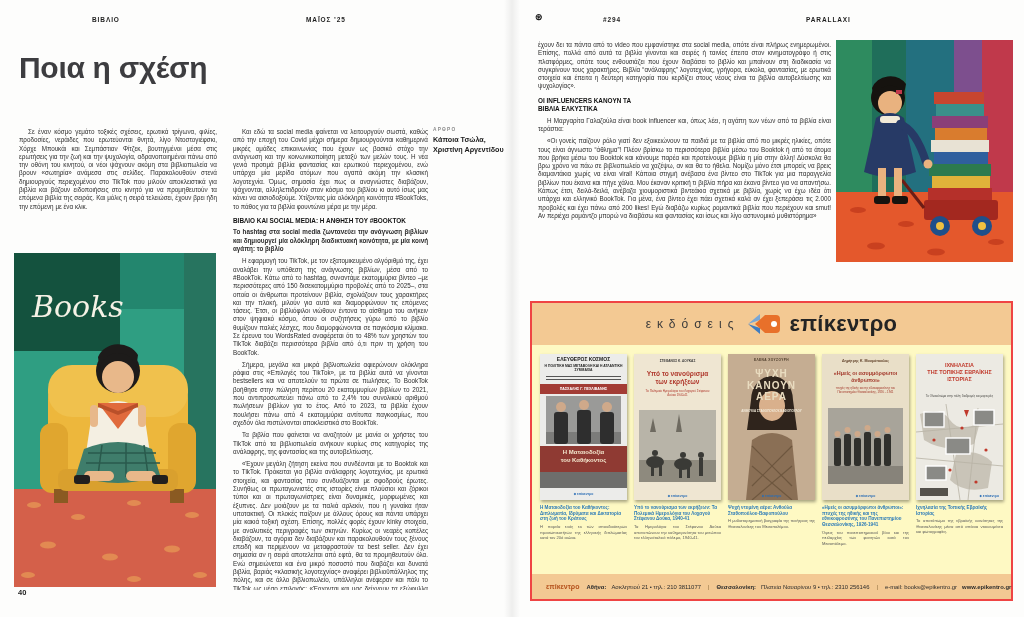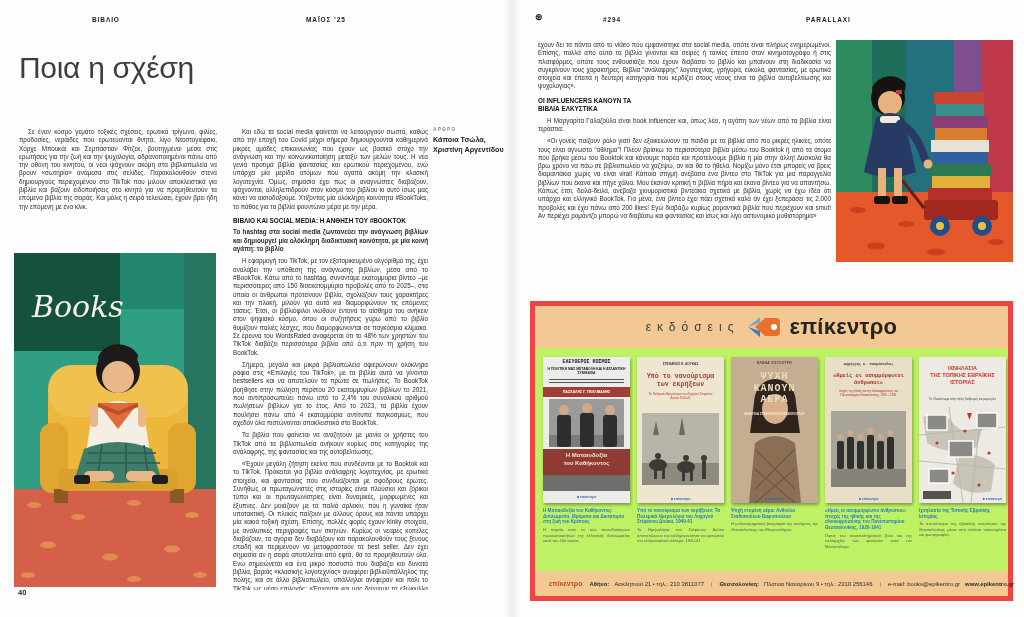--- a/index.html
+++ b/index.html
@@ -1,53 +1,53 @@
 <!DOCTYPE html>
 <html><head>
 <meta charset="utf-8">
 <style>
   html,body{margin:0;padding:0;}
   body{width:1024px;height:617px;background:#e8e8e6;font-family:"Liberation Sans",sans-serif;-webkit-font-smoothing:antialiased;}
   .spread{position:relative;width:1024px;height:617px;background:#fdfdfc;overflow:hidden;}
   .gutter{position:absolute;left:504px;top:0;width:16px;height:617px;background:linear-gradient(90deg,rgba(0,0,0,0) 0%,rgba(0,0,0,.06) 50%,rgba(0,0,0,0) 100%);}
   .hdr{position:absolute;font-size:6.5px;font-weight:bold;letter-spacing:.9px;color:#1e1e1e;}
-  .title{position:absolute;left:19px;top:52px;width:320px;font-size:30px;line-height:1.08;font-weight:normal;letter-spacing:-.3px;color:#3d3d40;}
+  .title{position:absolute;left:19px;top:52px;width:320px;font-size:30px;line-height:1.08;font-weight:bold;letter-spacing:-.3px;color:#3d3d40;}
   .bodytxt{font-size:6.3px;line-height:1.32;color:#2c2c2c;text-align:justify;}
   .bodytxt p{margin:0 0 4px 0;text-indent:9px;}
   .bodytxt h3{margin:6px 0 3px 0;font-size:6.4px;color:#111;text-indent:0;}
   .lead{font-weight:bold;}
   .intro{position:absolute;left:19px;top:128px;width:198px;height:122px;overflow:hidden;}
   .col2{position:absolute;left:233px;top:128px;width:195px;height:462px;overflow:hidden;}
   .byline{position:absolute;left:433px;top:127px;width:72px;}
   .byline .lbl{font-size:4.8px;font-weight:bold;letter-spacing:1.2px;color:#8a8a8a;}
   .byline .names{margin-top:3px;font-size:7.2px;font-weight:bold;line-height:1.35;color:#1b1b1b;}
   .pageno{position:absolute;left:18px;top:588px;font-size:7.5px;font-weight:bold;color:#1e1e1e;}
   .illu{position:absolute;display:block;}
   .rtext{position:absolute;left:538px;top:41px;width:293px;height:215px;overflow:hidden;}
   .rtext p:first-child{text-indent:0;}
   
-  .ad{position:absolute;left:530px;top:301px;width:483px;height:300px;box-sizing:border-box;border:5px solid #ef4444;background:#bef264;}
+  .ad{position:absolute;left:530px;top:301px;width:483px;height:300px;box-sizing:border-box;border:2px solid #ef4444;background:#fef9c3;}
   .ad-banner{height:42px;background:#f3c993;display:flex;align-items:center;justify-content:center;gap:8px;}
   .ad-banner .prefix{font-size:12px;letter-spacing:6px;color:#3a3a3a;}
   .ad-banner .brand{font-size:22px;font-weight:bold;letter-spacing:.3px;color:#242424;}
   .books{display:flex;gap:7px;padding:9px 8px 0 8px;}
   .bookcol{width:87px;flex:0 0 87px;}
   .cover{position:relative;width:87px;height:146px;box-shadow:1px 2px 3px rgba(0,0,0,.35);overflow:hidden;}
   .cap{margin-top:5px;}
   .cap .ct{font-size:4.6px;font-weight:bold;color:#2a7ab8;line-height:1.25;}
   .cap .cx{margin-top:2px;font-size:4.1px;color:#5a5a5a;line-height:1.3;text-align:justify;}
   .ad-footer{position:absolute;left:0;bottom:0;width:100%;height:25px;background:#f3c993;display:flex;align-items:center;gap:5px;padding:0 9px;box-sizing:border-box;font-size:5.9px;color:#2c2c2c;white-space:nowrap;}
   .ad-footer .fbrand{font-size:7px;font-weight:bold;color:#b5521d;margin-right:2px;}
   .ad-footer b{font-weight:bold;}
   .ad-footer .sep{color:#8a6a3a;margin:0 2px;}
   .ad-footer .site{font-weight:bold;margin-left:auto;}
   
   .abs{position:absolute;box-sizing:border-box;}
   .c-line{background:#555;height:1px;}
-  .serif{font-family:Liberation Mono, monospace;}
+  .serif{font-family:Liberation Sans, sans-serif;}
 </style>
 </head>
 <body>
 
 <div class="spread">
   <div class="gutter"></div>
 
   <span class="hdr" style="left:92px;top:16px;">ΒΙΒΛΙΟ</span>
   <span class="hdr" style="left:306px;top:16px;">ΜΑΪΟΣ ’25</span>
 

